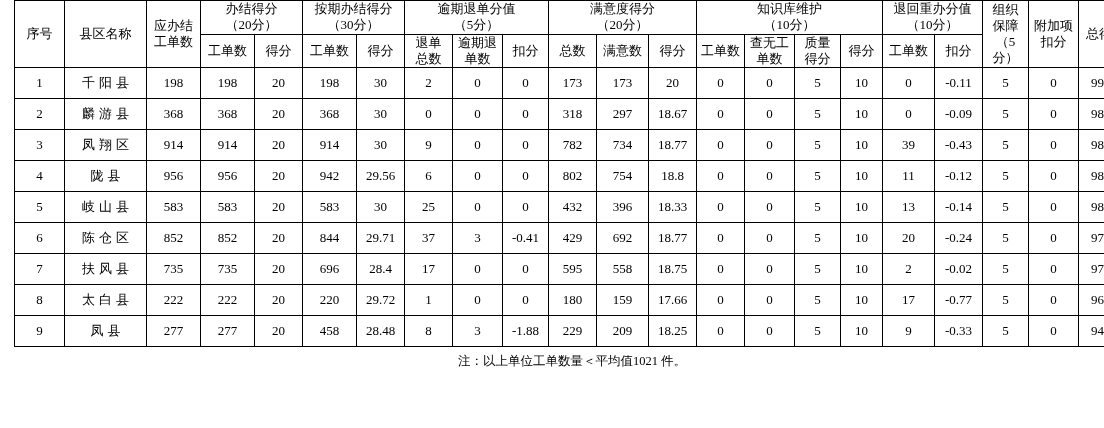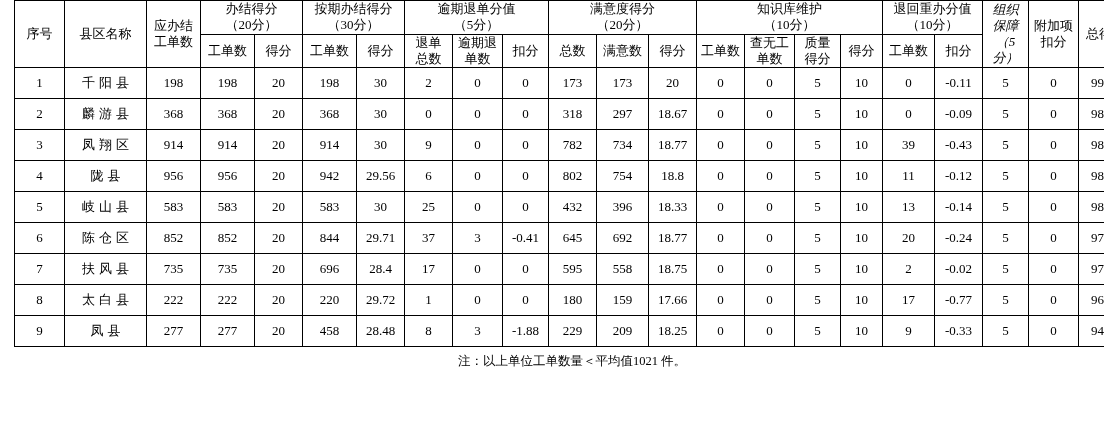--- a/index.html
+++ b/index.html
@@ -47,21 +47,20 @@
     font-weight: normal;
     height: 22px;
   }
   .h-group {
     font-size: 13.5px;
   }
   .h-group .l1 { display: block; }
   .h-group .l2 { display: block; }
   .vtall {
     font-size: 13px;
-    font-style: italic;
   }
   .vtall .l1, .vtall .l2, .vtall .l3 { display: block; }
   tbody td {
     height: 30px;
     font-size: 13.5px;
   }
   td.name {
     letter-spacing: 4px;
     text-indent: 4px;
   }
@@ -303,21 +302,21 @@
           <td>6</td>
           <td class="name">陈仓区</td>
           <td>852</td>
           <td>852</td>
           <td>20</td>
           <td>844</td>
           <td>29.71</td>
           <td>37</td>
           <td>3</td>
           <td>-0.41</td>
-          <td>645</td>
+          <td>429</td>
           <td>692</td>
           <td>18.77</td>
           <td>0</td>
           <td>0</td>
           <td>5</td>
           <td>10</td>
           <td>20</td>
           <td>-0.24</td>
           <td>5</td>
           <td>0</td>

